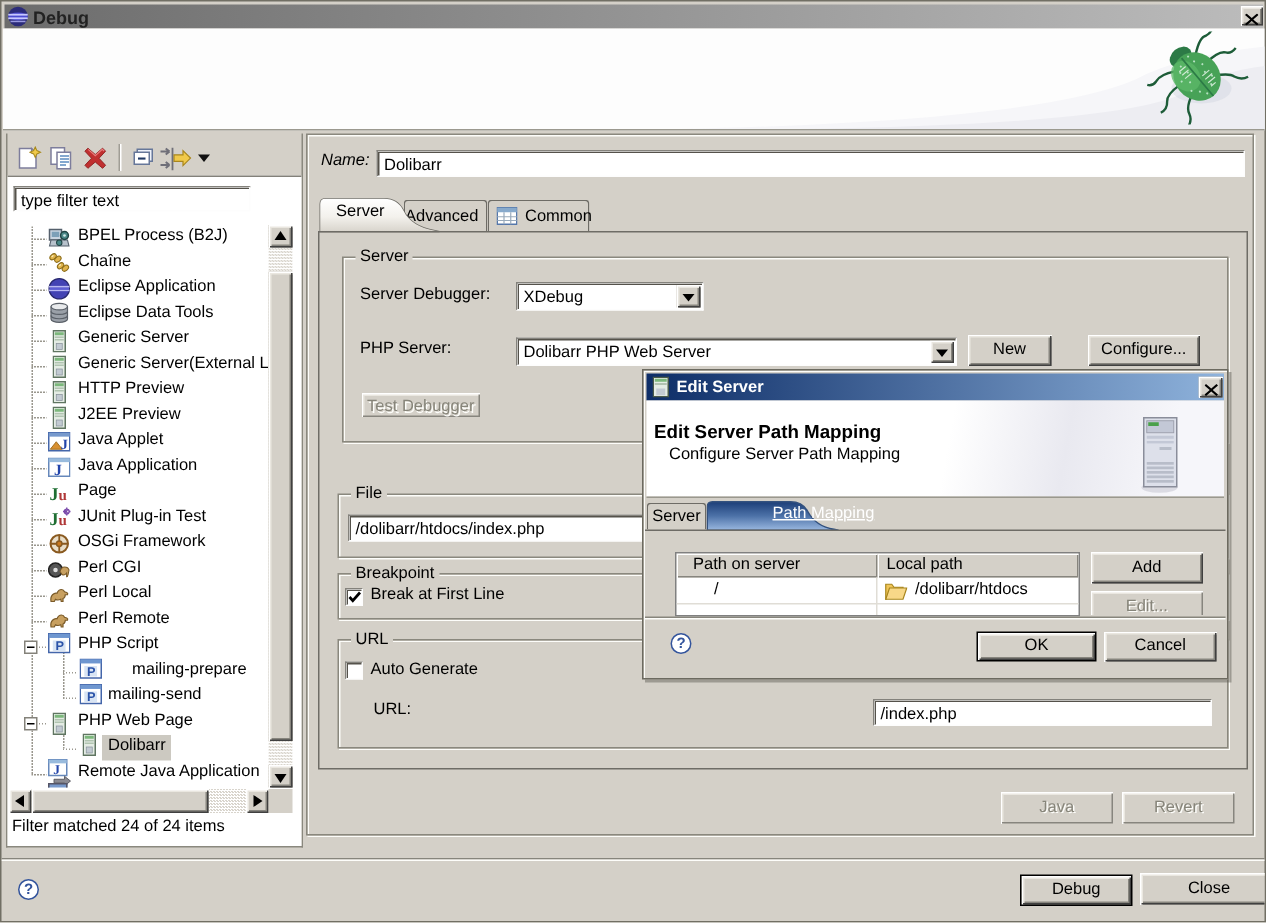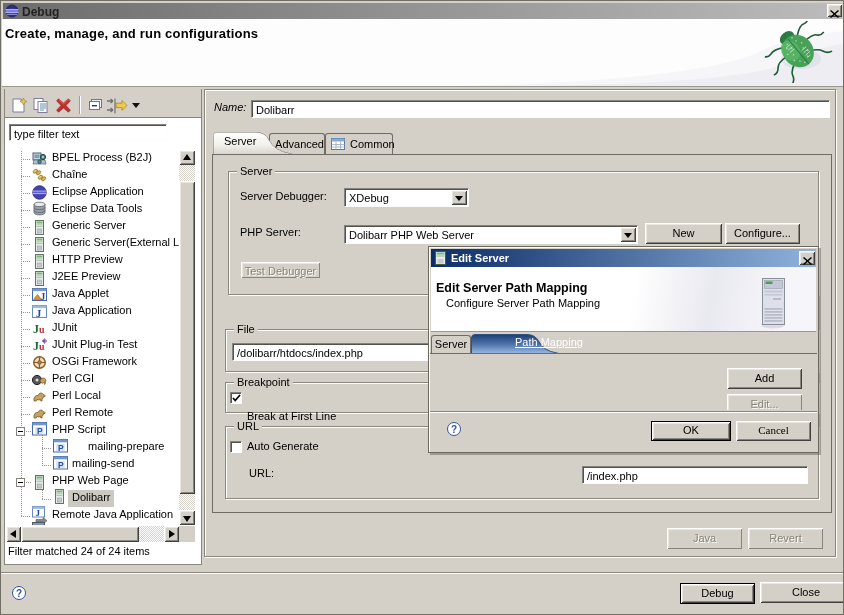--- a/index.html
+++ b/index.html
@@ -58,21 +58,20 @@
         <path d="M1 0 L4.5 3 L8 0 L9 1 L5.5 4 L9 7 L8 8 L4.5 5 L1 8 L0 7 L3.5 4 L0 1 Z" fill="#000"></path>
       </svg>
 </div>
 
 <div class="abs" style="left:1px;top:18px;width:842px;height:68px;background:#fdfdfd;border-bottom:1px solid #9b998f;">
  <svg class="abs" style="left:450px;top:0" width="392" height="67" viewBox="0 0 392 67">
   <path d="M0 67 Q 240 62 305 34 Q 335 18 392 12 L392 67 Z" fill="#f6f6f9"></path>
   <path d="M80 67 Q 290 64 335 44 Q 362 28 392 25 L392 67 Z" fill="#ededf2"></path>
  </svg>
 </div>
-<div class="lbl bld" style="left:4px;top:25px;font-size:13px;letter-spacing:0.2px;">Create, manage, and run configurations</div>
 
 <svg class="abs" style="left:760px;top:20px" width="74" height="62" viewBox="0 0 74 62">
  <ellipse cx="40" cy="38" rx="20" ry="10" fill="#d4d8e2" opacity="0.5"></ellipse>
  <g transform="rotate(-40 37 30)">
   <g stroke="#1d5c38" stroke-width="1.6" fill="none">
    <path d="M28 18 Q19 13 14 15 Q10 16 8 13"></path>
    <path d="M25 27 Q14 26 11 30 Q8 34 3 33"></path>
    <path d="M27 37 Q18 41 17 46 Q16 50 11 52"></path>
    <path d="M46 18 Q55 11 59 13 Q63 14 67 11"></path>
    <path d="M48 27 Q59 26 62 30 Q64 33 69 32"></path>
@@ -183,21 +182,21 @@
  <div class="lbl" style="left:51px;top:150px;">BPEL Process (B2J)</div>
  <div class="lbl" style="left:51px;top:167px;">Chaîne</div>
  <div class="lbl" style="left:51px;top:184px;">Eclipse Application</div>
  <div class="lbl" style="left:51px;top:201px;">Eclipse Data Tools</div>
  <div class="lbl" style="left:51px;top:218px;">Generic Server</div>
  <div class="lbl" style="left:51px;top:235px;">Generic Server(External Launch)</div>
  <div class="lbl" style="left:51px;top:252px;">HTTP Preview</div>
  <div class="lbl" style="left:51px;top:269px;">J2EE Preview</div>
  <div class="lbl" style="left:51px;top:286px;">Java Applet</div>
  <div class="lbl" style="left:51px;top:303px;">Java Application</div>
- <div class="lbl" style="left:51px;top:320px;">JUnit</div>
+ <div class="lbl" style="left:51px;top:320px;">Page</div>
  <div class="lbl" style="left:51px;top:337px;">JUnit Plug-in Test</div>
  <div class="lbl" style="left:51px;top:354px;">OSGi Framework</div>
  <div class="lbl" style="left:51px;top:371px;">Perl CGI</div>
  <div class="lbl" style="left:51px;top:388px;">Perl Local</div>
  <div class="lbl" style="left:51px;top:405px;">Perl Remote</div>
  <div class="lbl" style="left:51px;top:422px;">PHP Script</div>
  <div class="lbl" style="left:71px;top:439px;padding-left:16px;">mailing-prepare</div>
  <div class="lbl" style="left:71px;top:456px;">mailing-send</div>
  <div class="lbl" style="left:51px;top:473px;">PHP Web Page</div>
  <div class="abs" style="left:67px;top:489px;width:46px;height:17px;background:#ccc9c1;"></div>
@@ -358,21 +357,21 @@
 <div class="sb-thumb" style="left:20px;top:525px;width:118px;height:16px;"></div>
 <div class="sb-btn" style="left:163px;top:525px;width:15px;height:16px;"></div>
 <div class="arrow" style="left:168px;top:529px;border-top:4px solid transparent;border-bottom:4px solid transparent;border-left:6px solid #000;"></div>
 <div class="abs" style="left:178px;top:525px;width:16px;height:16px;background:#d4d0c8;"></div>
 <div class="lbl" style="left:7px;top:544px;">Filter matched 24 of 24 items</div>
 
 <div class="grp" style="left:203px;top:88px;width:632px;height:468px;"></div>
 <div class="lbl" style="left:213px;top:100px;font-style:italic;">Name:</div>
 <div class="inp" style="left:250px;top:99px;width:579px;height:18px;">Dolibarr</div>
 
-<div class="tab" style="left:268px;top:132px;width:56px;height:21px;text-align:right;line-height:20px;">Advanced</div>
+<div class="tab" style="left:268px;top:132px;width:56px;height:21px;text-align:left;line-height:20px;">Advanced</div>
 <div class="tab" style="left:324px;top:132px;width:68px;height:21px;line-height:20px;">
  <svg style="position:absolute;left:5px;top:4px" width="14" height="12" viewBox="0 0 14 12">
   <rect x="0.5" y="0.5" width="13" height="11" fill="#fff" stroke="#5577aa"></rect>
   <rect x="0.5" y="0.5" width="13" height="3" fill="#88aacc"></rect>
   <path d="M0.5 6.5 h13 M0.5 9 h13 M5 3.5 v8 M9.5 3.5 v8" stroke="#99aabb" stroke-width="0.8" fill="none"></path>
  </svg>
  <span style="margin-left:24px;">Common</span>
 </div>
 <svg class="abs" style="left:211px;top:130px" width="85" height="24" viewBox="0 0 85 24">
  <path d="M1.5 23.5 L1.5 5 Q1.5 1.5 5 1.5 L44 1.5 Q53 1.5 57 9.5 Q62 20 78 22.8 L81 23.5 Z" fill="#fdfdfd" stroke="#6e6c66"></path>
@@ -393,37 +392,37 @@
       <span>Server</span>
     </div>
 <div class="lbl" style="left:239px;top:189px;">Server Debugger:</div>
 <div class="inp" style="left:343px;top:187px;width:125px;height:19px;">XDebug</div>
 <div class="btn" style="left:450px;top:189px;width:16px;height:15px;"></div>
 <div class="arrow" style="left:454px;top:195px;border-left:4px solid transparent;border-right:4px solid transparent;border-top:5px solid #000;"></div>
 <div class="lbl" style="left:239px;top:225px;">PHP Server:</div>
 <div class="inp" style="left:343px;top:224px;width:294px;height:19px;">Dolibarr PHP Web Server</div>
 <div class="btn" style="left:619px;top:226px;width:16px;height:15px;"></div>
 <div class="arrow" style="left:623px;top:232px;border-left:4px solid transparent;border-right:4px solid transparent;border-top:5px solid #000;"></div>
-<div class="btn" style="left:644px;top:222px;width:77px;height:21px;">New</div>
+<div class="btn" style="left:644px;top:222px;width:56px;height:21px;">New</div>
 <div class="btn" style="left:724px;top:222px;width:75px;height:21px;">Configure...</div>
 <div class="btn dis" style="left:240px;top:261px;width:79px;height:16px;line-height:19px;">Test Debugger</div>
 
 <div class="grp" style="left:224px;top:328px;width:594px;height:43px;">
       <span>File</span>
     </div>
 <div class="inp" style="left:231px;top:342px;width:580px;height:18px;">/dolibarr/htdocs/index.php</div>
 
 <div class="grp" style="left:224px;top:381px;width:594px;height:31px;">
       <span>Breakpoint</span>
     </div>
 <div class="cb" style="left:229px;top:391px;"></div>
 <svg class="abs" style="left:231px;top:393px" width="9" height="9" viewBox="0 0 9 9">
       <path d="M1 4 L3.2 6.5 L8 1" fill="none" stroke="#000" stroke-width="1.8"></path>
     </svg>
-<div class="lbl" style="left:246px;top:389px;margin-top:20px;">Break at First Line</div>
+<div class="lbl" style="left:246px;top:389px;">Break at First Line</div>
 
 <div class="grp" style="left:224px;top:425px;width:594px;height:73px;">
       <span>URL</span>
     </div>
 <div class="cb" style="left:229px;top:440px;"></div>
 <div class="lbl" style="left:246px;top:439px;">Auto Generate</div>
 <div class="lbl" style="left:248px;top:466px;">URL:</div>
 <div class="inp" style="left:581px;top:465px;width:226px;height:18px;">/index.php</div>
 
 <div class="btn dis" style="left:666px;top:527px;width:75px;height:21px;">Java</div>
@@ -482,25 +481,37 @@
    <stop offset="0" stop-color="#1c3e78"></stop>
             <stop offset="0.5" stop-color="#4d72a8"></stop>
             <stop offset="1" stop-color="#9ab8e0"></stop>
   </linearGradient>
         </defs>
  </svg>
  <div class="lbl" style="left:50px;top:89px;color:#fff;text-decoration:underline;padding-left:36px;">Path Mapping</div>
 
  <div class="abs" style="left:1px;top:106px;width:387px;height:1px;background:#6e6c66;"></div>
 
+ <div class="abs" style="left:21px;top:121px;width:270px;height:43px;background:#fff;border:1px solid #808080;overflow:hidden;">
+  <div class="abs" style="left:0;top:0;width:134px;height:16px;background:#d4d0c8;box-shadow:inset 1px 1px 0 #ffffff, inset -1px -1px 0 #87857e;padding:1px 0 0 11px;">Path on server</div>
+  <div class="abs" style="left:134px;top:0;width:134px;height:16px;background:#d4d0c8;box-shadow:inset 1px 1px 0 #ffffff, inset -1px -1px 0 #87857e;padding:1px 0 0 6px;">Local path</div>
+  <div class="abs" style="left:25px;top:18px;">/</div>
+  <svg class="abs" style="left:139px;top:19px" width="15" height="12" viewBox="0 0 15 12">
+   <path d="M0.5 11.5 v-10 h4 l1.5 2 h6 v2 h-9 l-2 6 z" fill="#f0c558" stroke="#a8861e" stroke-width="0.8"></path>
+   <path d="M0.5 11.5 l2.5-7.5 h11.5 l-2.5 7.5 z" fill="#f8d888" stroke="#a8861e" stroke-width="0.8"></path>
+  </svg>
+  <div class="abs" style="left:159px;top:18px;">/dolibarr/htdocs</div>
+  <div class="abs" style="left:0;top:33px;width:270px;height:1px;background:#e0ddd6;"></div>
+  <div class="abs" style="left:133px;top:16px;width:1px;height:27px;background:#e0ddd6;"></div>
+ </div>
  <div class="btn" style="left:298px;top:121px;width:75px;height:21px;">Add</div>
  <div class="abs" style="left:298px;top:147px;width:75px;height:16px;overflow:hidden;">
   <div class="btn dis" style="left:0;top:0;width:75px;height:21px;">Edit...</div>
  </div>
 
  <div class="abs" style="left:1px;top:164px;width:387px;height:1px;background:#87857c;"></div>
  <div class="abs" style="left:1px;top:165px;width:387px;height:1px;background:#fdfdfa;"></div>
  <div class="abs" style="left:18px;top:175px;width:14px;height:14px;border-radius:50%;background:#fff;border:1.5px solid #33549c;"></div>
  <div class="lbl" style="left:22px;top:177px;color:#33549c;font-weight:bold;font-size:10px;">?</div>
  <div class="btn def" style="left:222px;top:174px;width:80px;height:20px;line-height:17px;">OK</div>
- <div class="btn" style="left:307px;top:174px;width:75px;height:20px;line-height:18px;font-family:Liberation Serif, serif;">Cancel</div>
+ <div class="btn" style="left:307px;top:174px;width:75px;height:20px;line-height:18px;">Cancel</div>
 </div>
 </div>
 
 </body></html>

